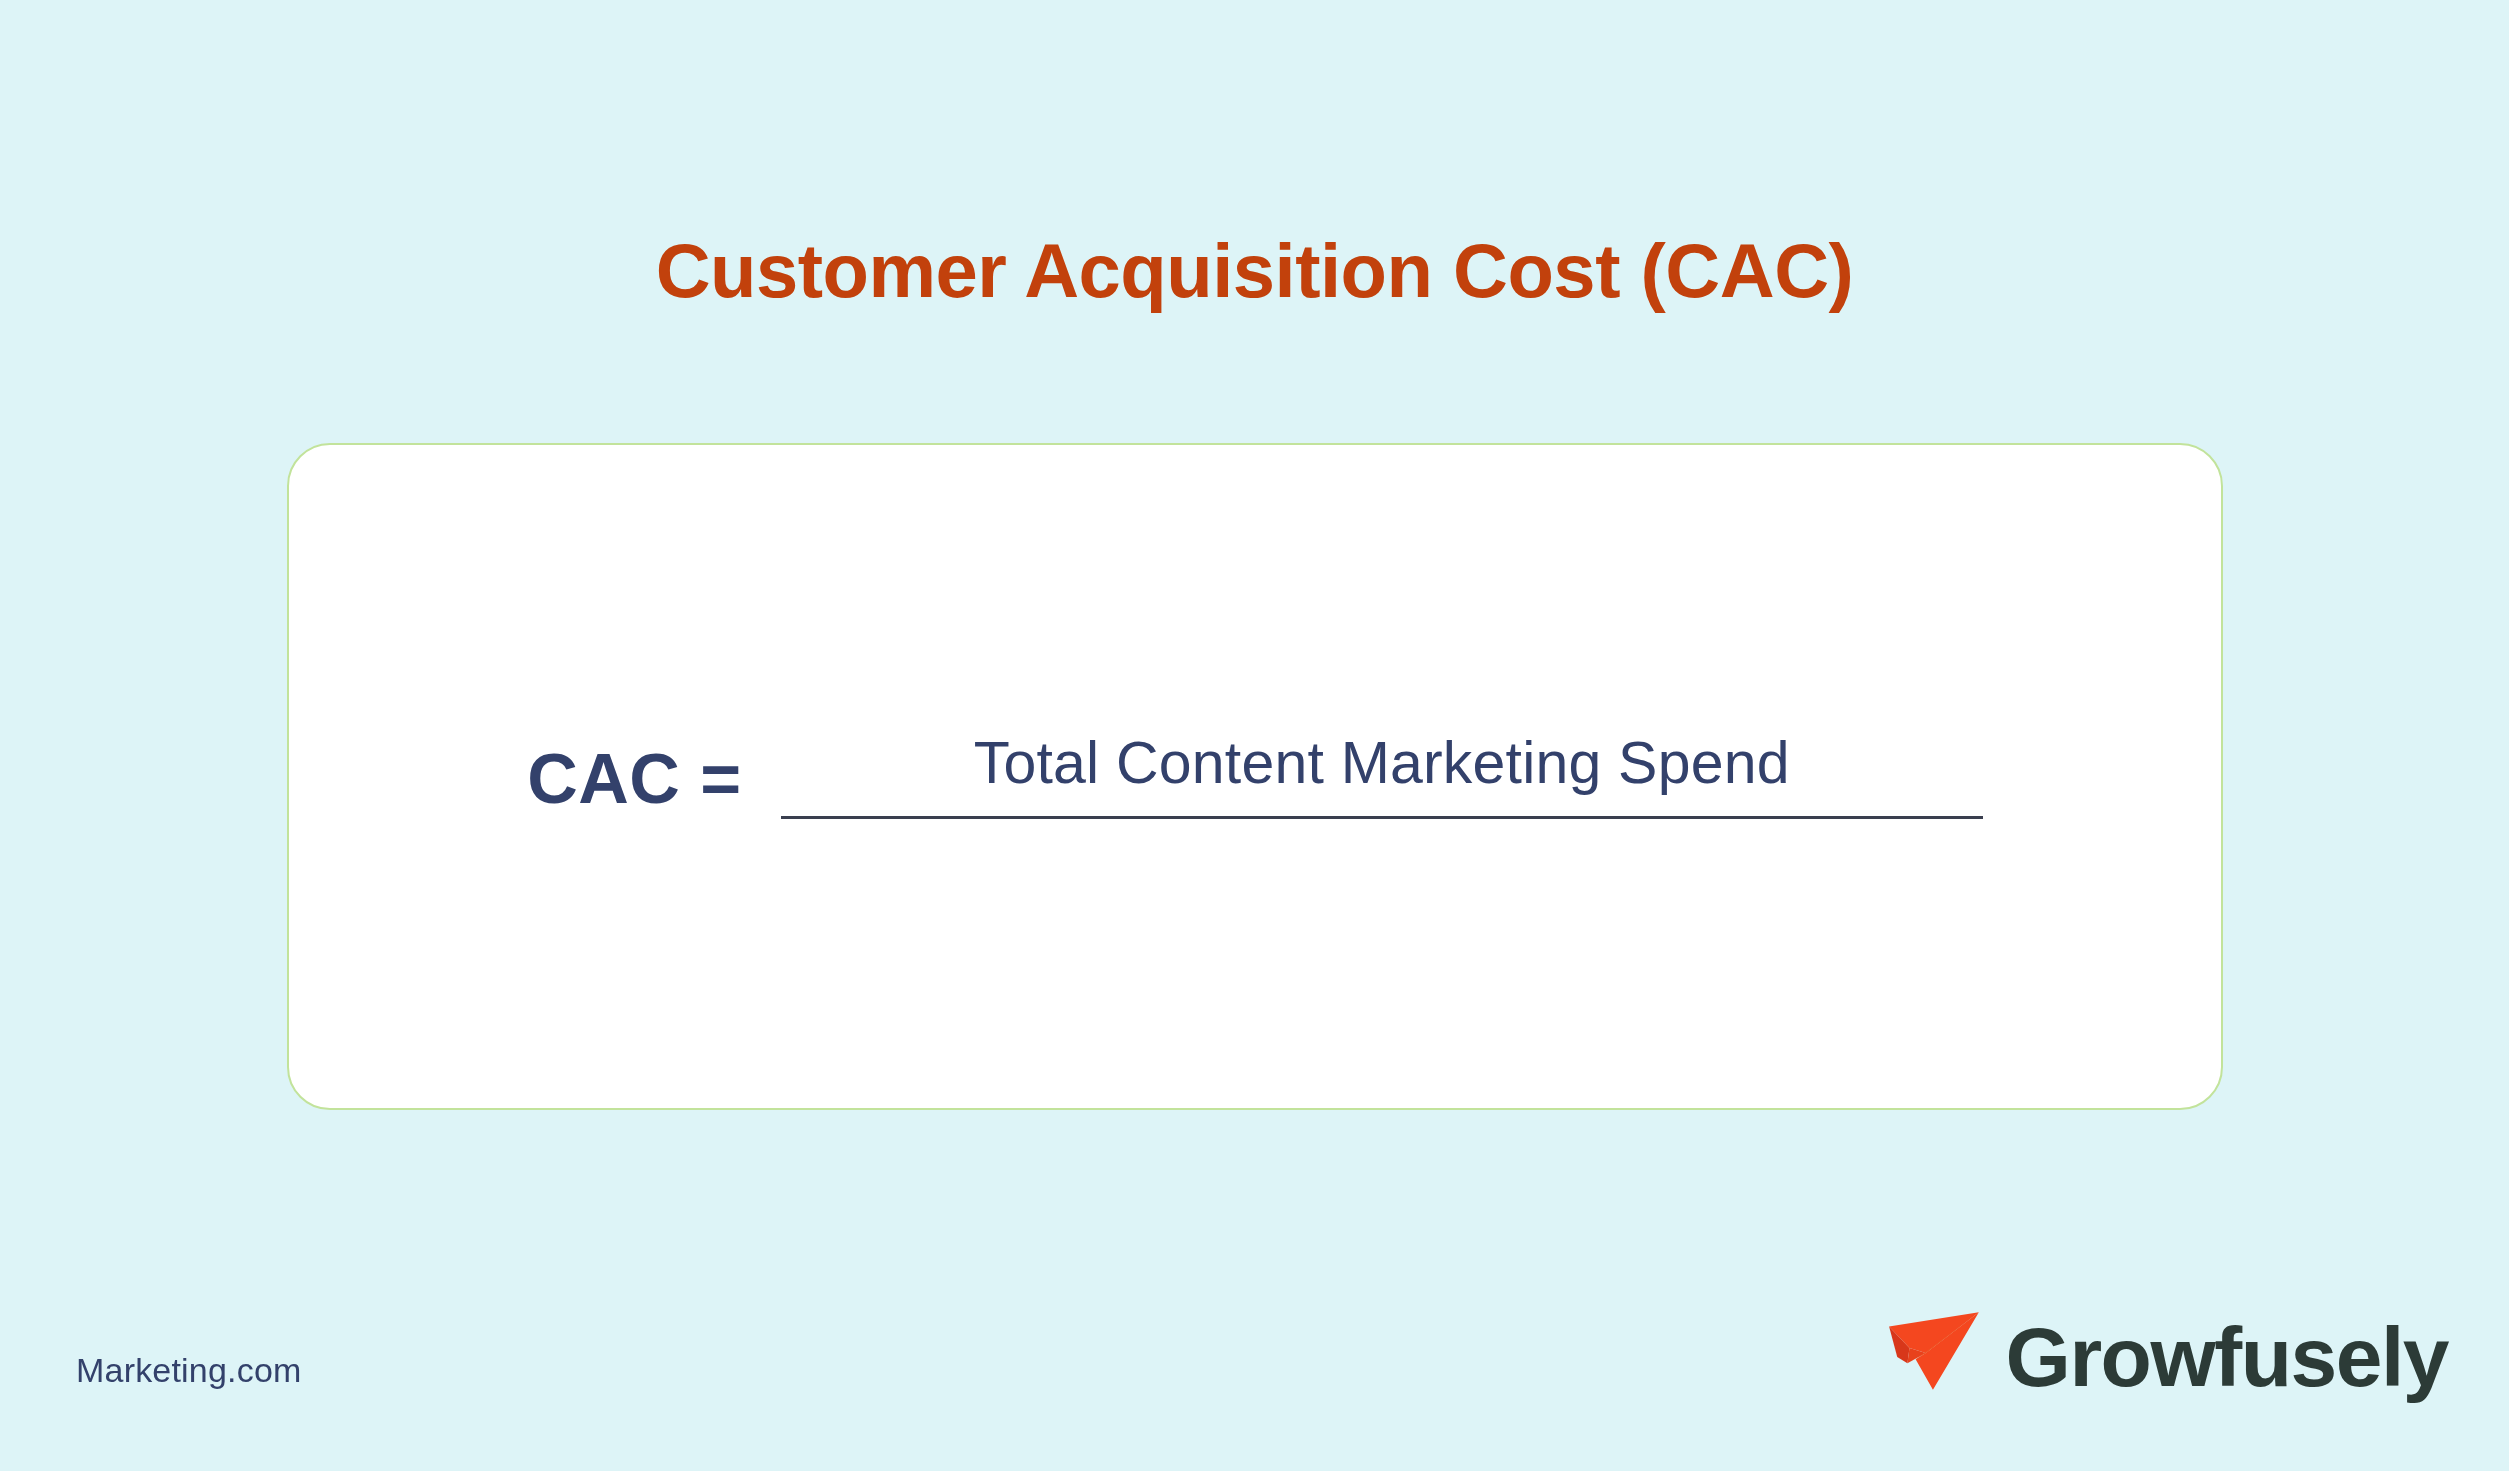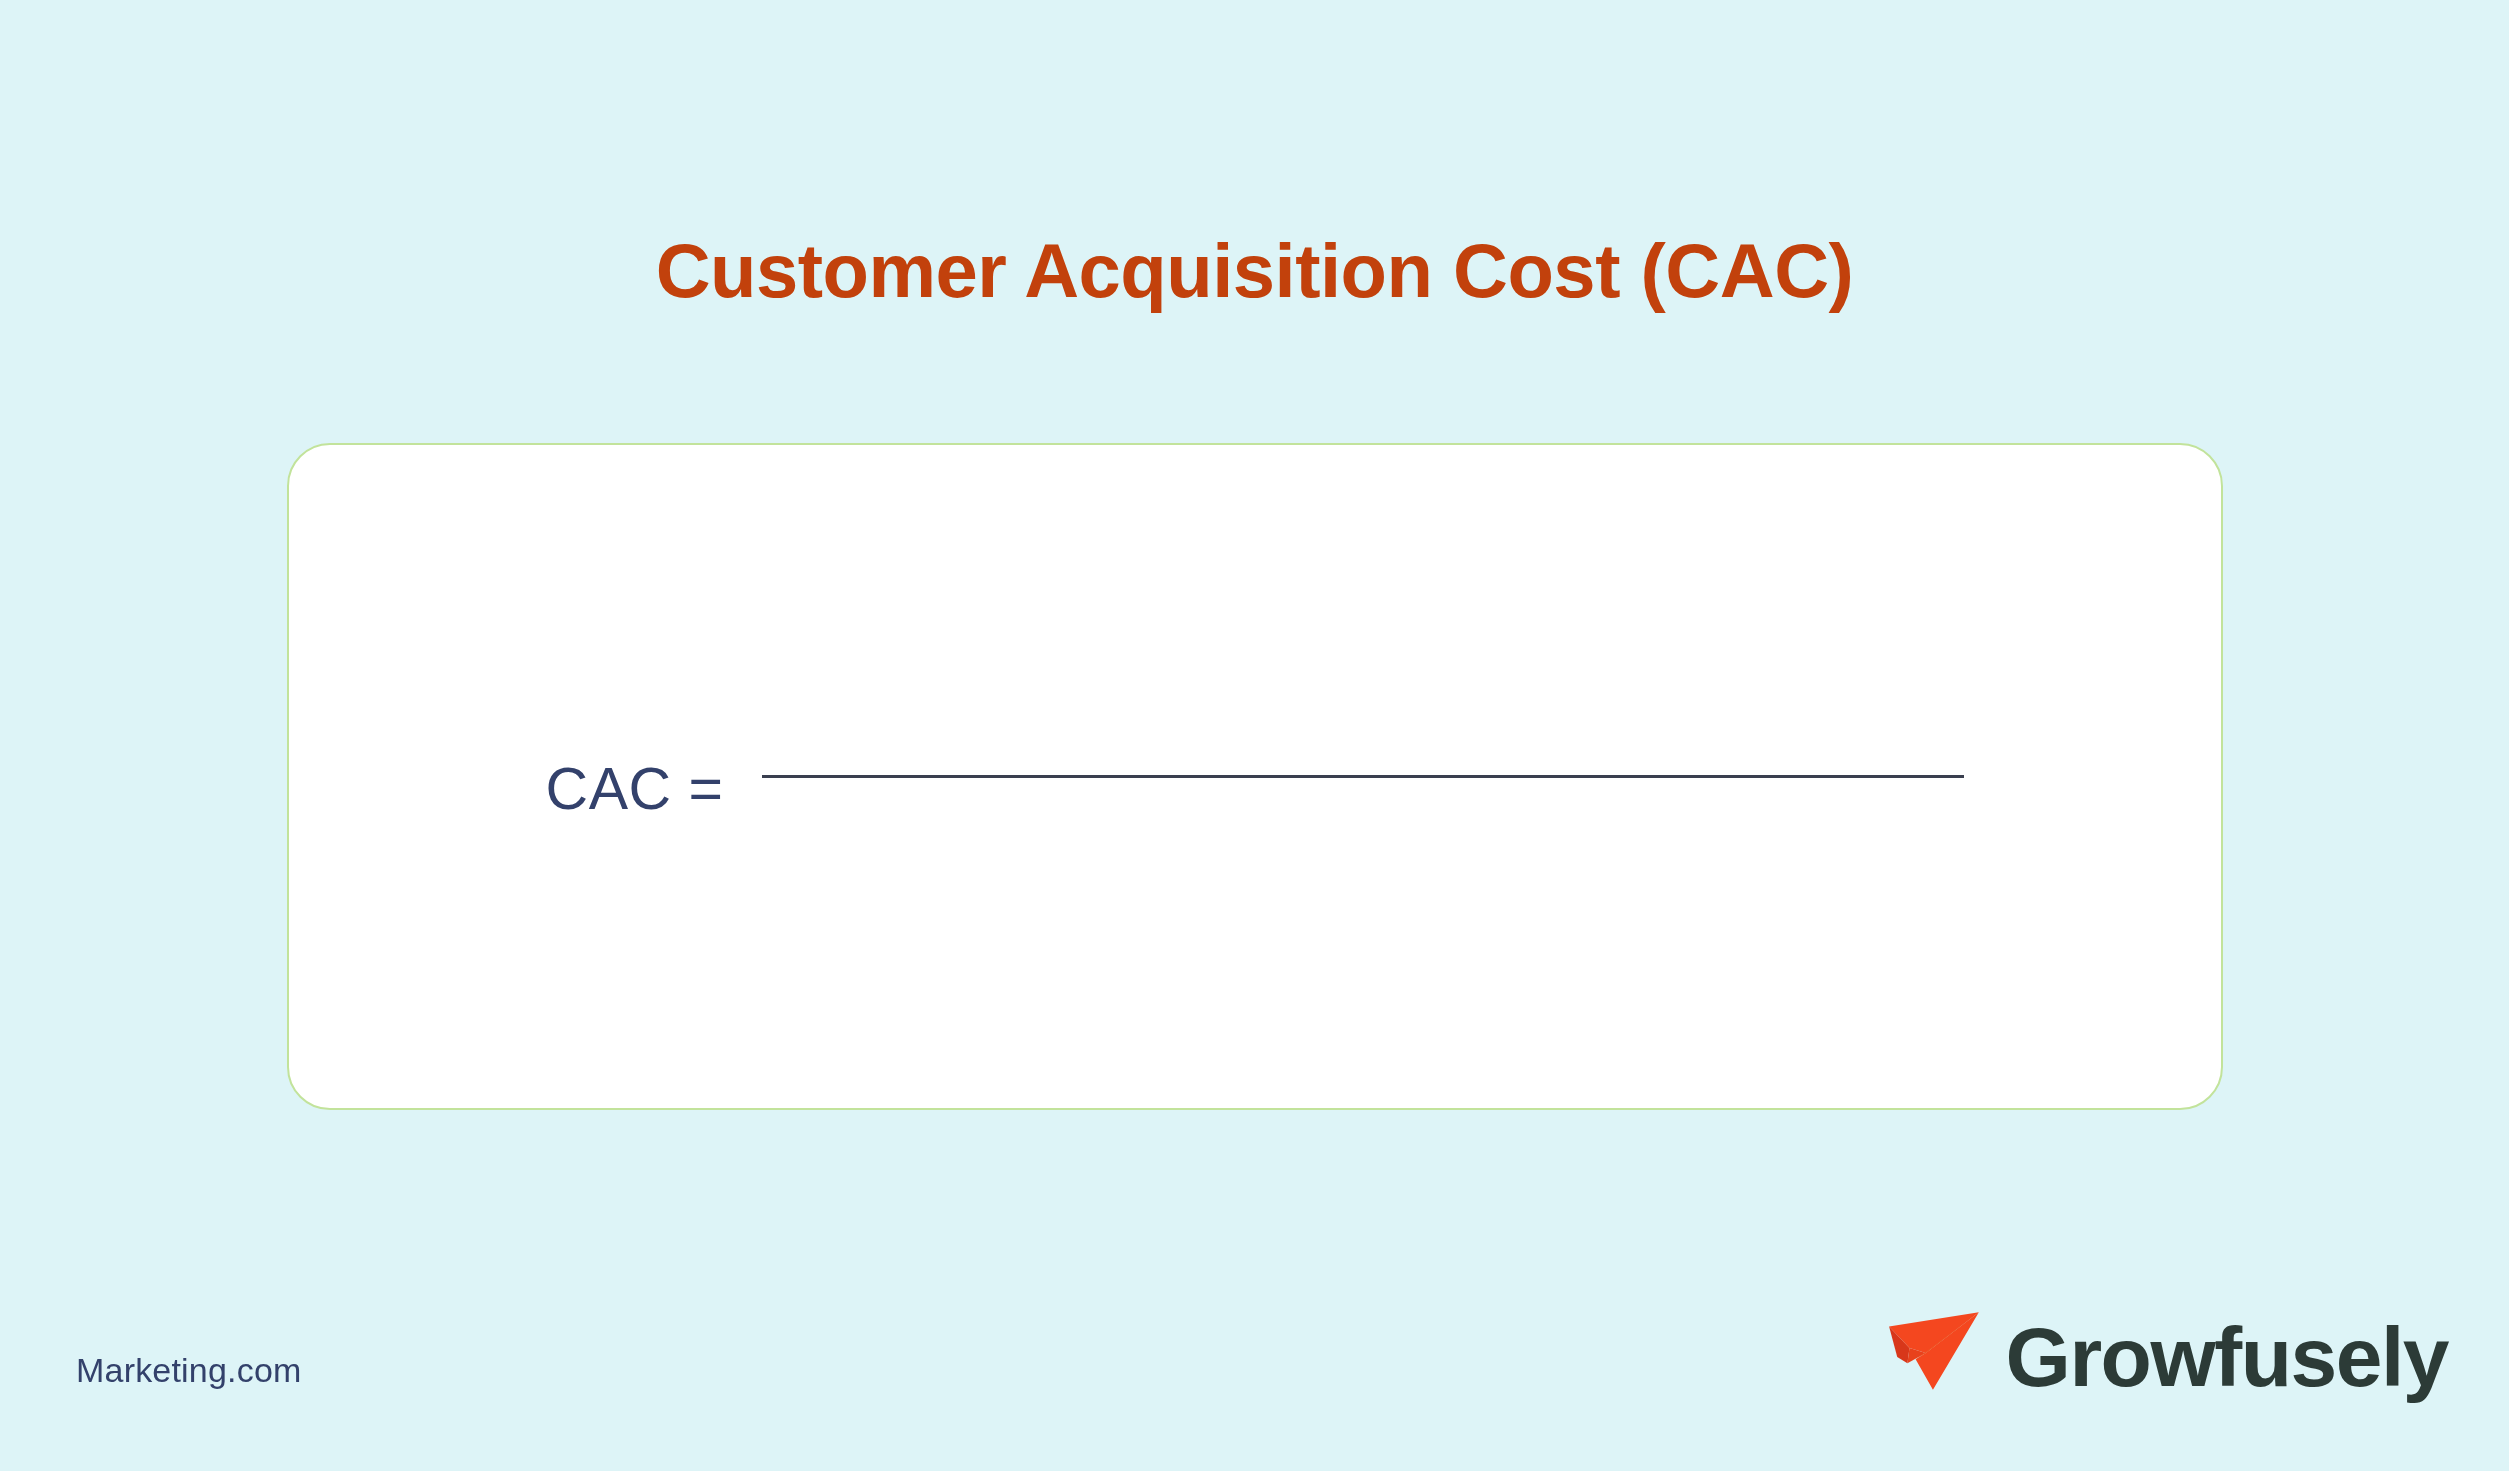--- a/index.html
+++ b/index.html
@@ -50,27 +50,27 @@
     top: 0;
     width: 100%;
     height: 100%;
     display: flex;
     align-items: center;
     justify-content: center;
     gap: 39px;
   }
 
   .formula-lhs {
-    font-size: 59px;
-    font-weight: 400;
+    font-size: 70px;
+    font-weight: 700;
     color: #33416b;
     letter-spacing: 0.5px;
     white-space: nowrap;
     position: relative;
-    top: 12px;
+    top: 2px;
   }
 
   .fraction {
     display: flex;
     flex-direction: column;
     align-items: center;
     justify-content: center;
   }
 
   .fraction-numerator,
@@ -137,20 +137,21 @@
 <body>
 
 <h1 class="page-title">Customer Acquisition Cost (CAC)</h1>
 
 <div class="formula-card">
   <div class="formula-row">
 
     <div class="formula-lhs">CAC =</div>
 
     <div class="fraction">
+      <div class="fraction-numerator">Total Content Marketing Spend</div>
       <div class="fraction-bar"></div>
     </div>
 
   </div>
 </div>
 
 <div class="footer-url">Marketing.com</div>
 
 <div class="brand-logo">
   <svg class="brand-mark" viewBox="0 0 100 100" aria-hidden="true">

